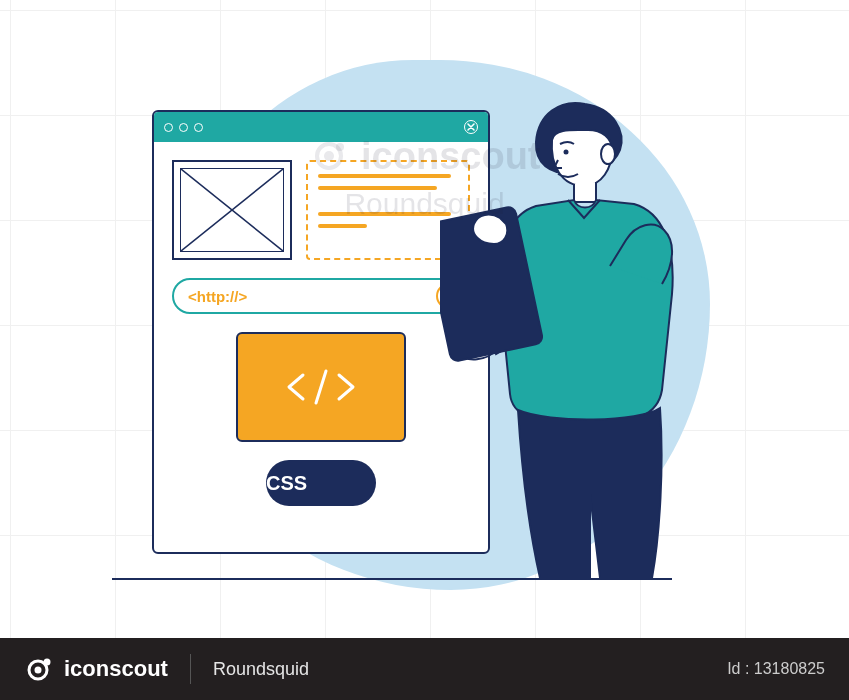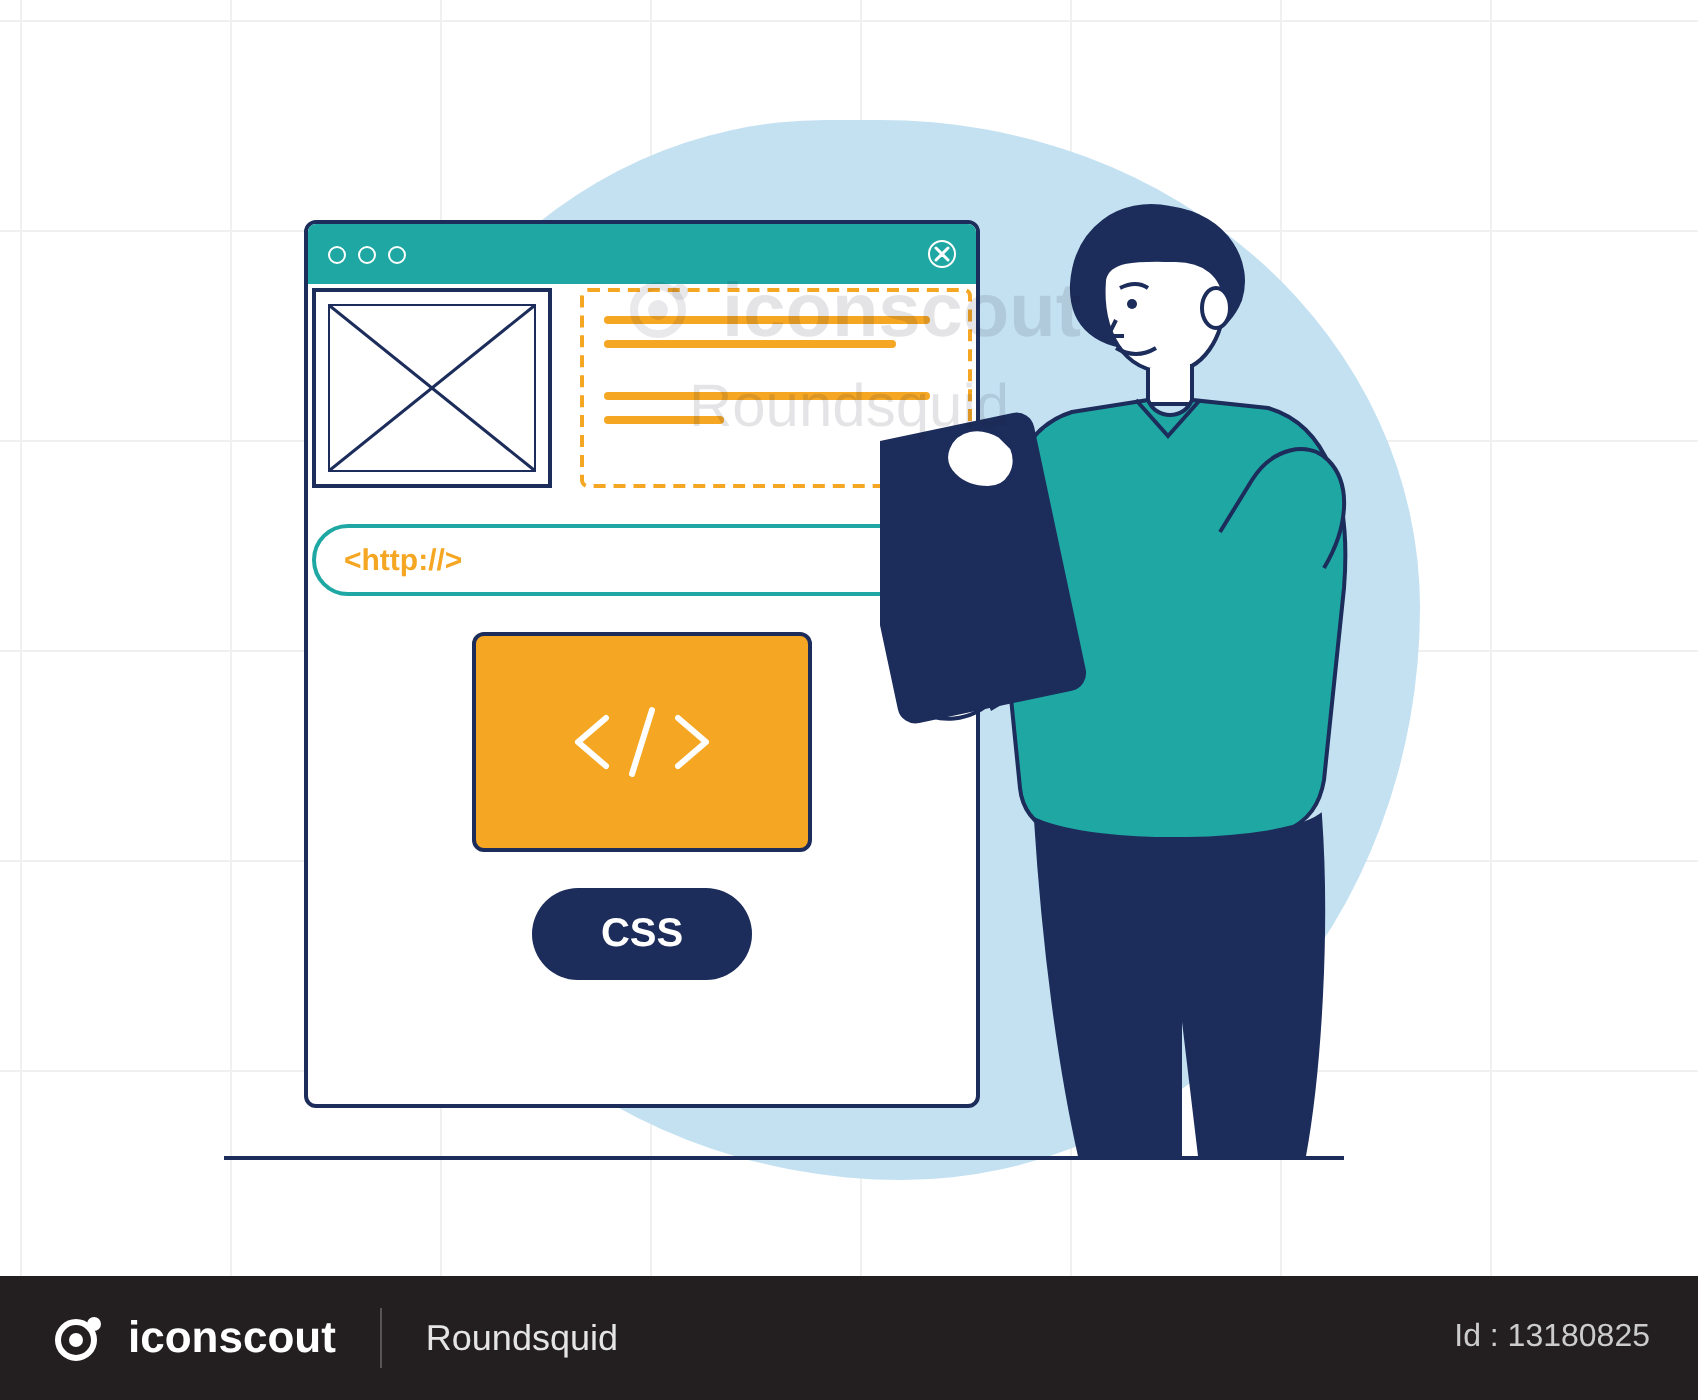--- a/index.html
+++ b/index.html
@@ -47,21 +47,21 @@
   padding: 0 10px;
   position: relative;
 }
 .mockup-header .dots { display: flex; gap: 6px; }
 .mockup-header .dot { width: 9px; height: 9px; border-radius: 50%; border: 1.5px solid #fff; }
 .mockup-header .close {
   position: absolute; right: 10px; top: 50%; transform: translateY(-50%);
   width: 14px; height: 14px; border-radius: 50%; border: 1.5px solid #fff;
   display: flex; align-items: center; justify-content: center;
 }
-.mockup-body { padding: 2px; display: flex; flex-direction: column; gap: 18px; align-items: center; }
+.mockup-body { padding: 18px; display: flex; flex-direction: column; gap: 18px; align-items: center; }
 
 .top-row { display: flex; gap: 14px; width: 100%; }
 .wire-box {
   width: 120px; height: 100px;
   border: 2px solid #1c2c5b;
   position: relative;
 }
 .wire-box .inner {
   position: absolute; inset: 6px;
   border: 1.5px solid #1c2c5b;
@@ -104,21 +104,21 @@
   background: #F5A623;
   border: 2px solid #1c2c5b;
   border-radius: 6px;
   display: flex; align-items: center; justify-content: center;
 }
 
 .css-pill {
   width: 110px; height: 46px;
   background: #1c2c5b;
   border-radius: 24px;
-  display: flex; align-items: center; justify-content: center;
+  display: flex; align-items: center; justify-content: flex-start;
   color: #fff; font-weight: 700; font-size: 20px;
 }
 
 
 .baseline { position: absolute; left: 112px; top: 578px; width: 560px; height: 2px; background: #1c2c5b; z-index: 3; }
 
 
 .person { position: absolute; left: 440px; top: 94px; width: 280px; height: 486px; z-index: 4; }
 
 

